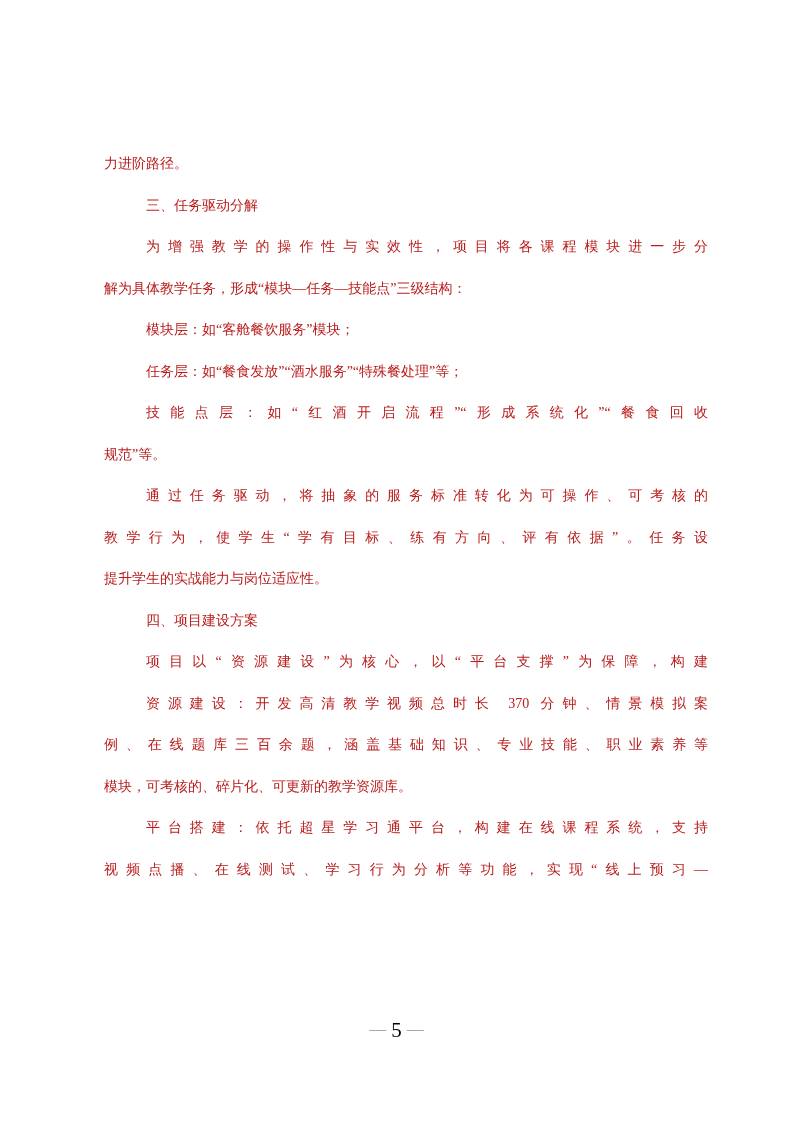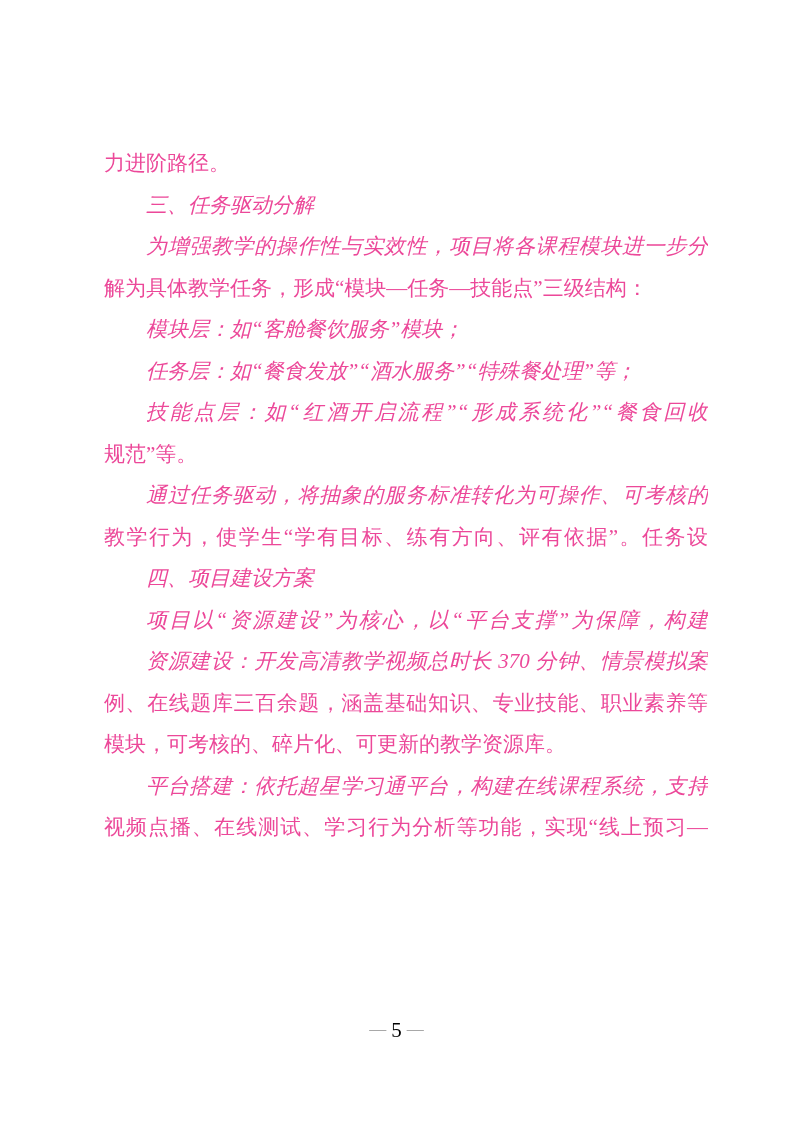--- a/index.html
+++ b/index.html
@@ -17,26 +17,26 @@
   }
   .body-text {
     position: absolute;
     left: 104px;
     top: 143px;
     width: 604px;
   }
   .line {
     height: 41.5px;
     line-height: 41.5px;
-    font-size: 21px;
+    font-size: 14px;
     white-space: normal;
     overflow: hidden;
-    color: #ec4899;
+    color: #b91c1c;
   }
-  .line.indent { text-indent: 42px; font-style: italic; }
+  .line.indent { text-indent: 42px; }
   .line.justify {
     text-align: justify;
     text-align-last: justify;
     -moz-text-align-last: justify;
   }
   .footer {
     position: absolute;
     left: 0; top: 1018px;
     width: 100%;
     text-align: center;
@@ -62,20 +62,21 @@
       <div class="line">力进阶路径。</div>
       <div class="line indent">三、任务驱动分解</div>
       <div class="line indent justify">为增强教学的操作性与实效性，项目将各课程模块进一步分</div>
       <div class="line">解为具体教学任务，形成“模块—任务—技能点”三级结构：</div>
       <div class="line indent">模块层：如“客舱餐饮服务”模块；</div>
       <div class="line indent">任务层：如“餐食发放”“酒水服务”“特殊餐处理”等；</div>
       <div class="line indent justify">技能点层：如“红酒开启流程”“形成系统化”“餐食回收</div>
       <div class="line">规范”等。</div>
       <div class="line indent justify">通过任务驱动，将抽象的服务标准转化为可操作、可考核的</div>
       <div class="line justify">教学行为，使学生“学有目标、练有方向、评有依据”。任务设</div>
+      <div class="line">提升学生的实战能力与岗位适应性。</div>
       <div class="line indent">四、项目建设方案</div>
       <div class="line indent justify">项目以“资源建设”为核心，以“平台支撑”为保障，构建</div>
       <div class="line indent justify">资源建设：开发高清教学视频总时长 370 分钟、情景模拟案</div>
       <div class="line justify">例、在线题库三百余题，涵盖基础知识、专业技能、职业素养等</div>
       <div class="line">模块，可考核的、碎片化、可更新的教学资源库。</div>
       <div class="line indent justify">平台搭建：依托超星学习通平台，构建在线课程系统，支持</div>
       <div class="line justify">视频点播、在线测试、学习行为分析等功能，实现“线上预习—</div>
     </div>
   <div class="footer">
     <span class="dash">—</span><span class="page-num">5</span><span class="dash">—</span>

